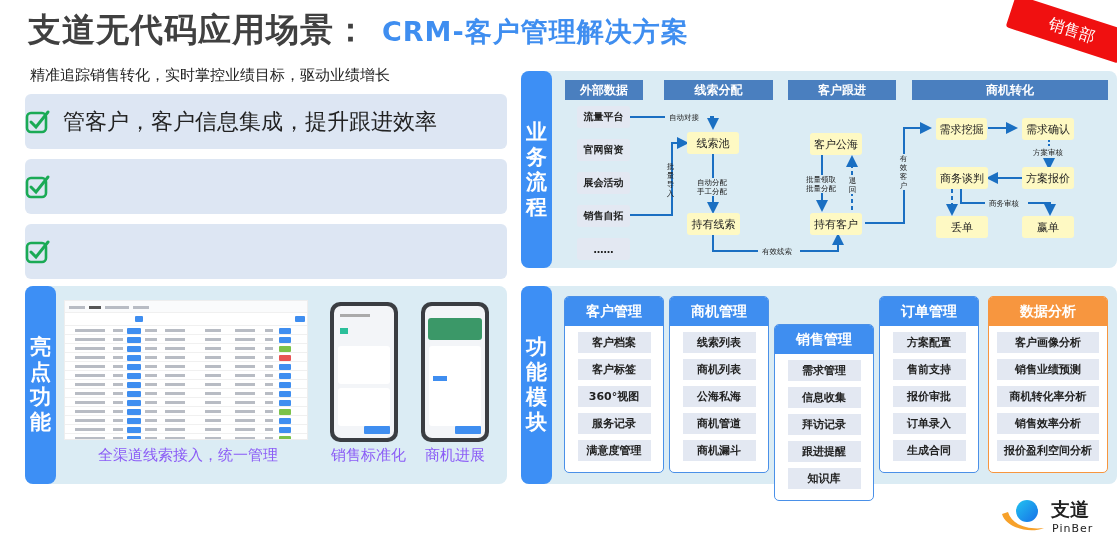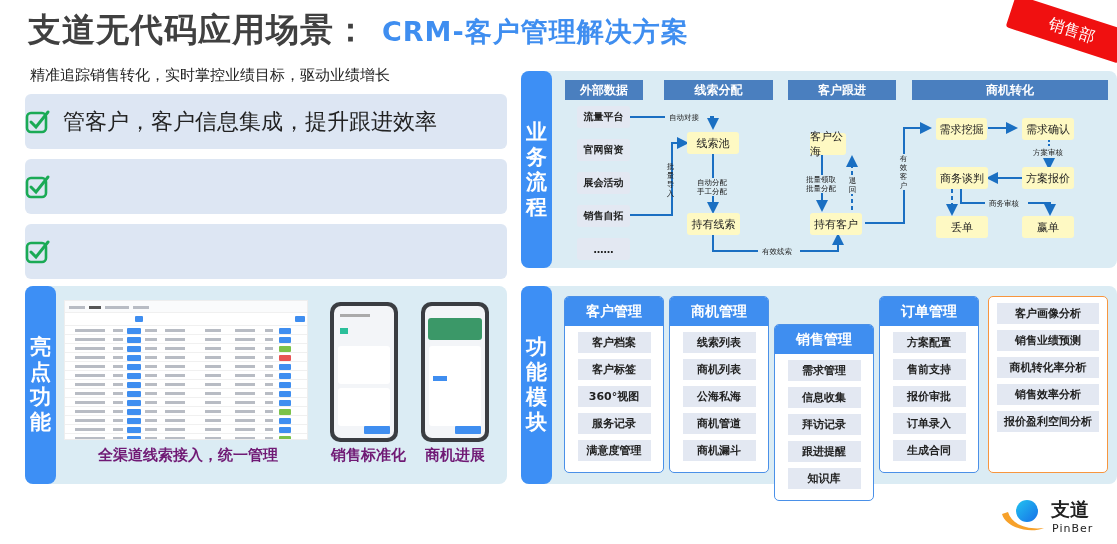--- a/index.html
+++ b/index.html
@@ -27,21 +27,21 @@
   .sidebar { background: #3d8ff5; border-radius: 8px; color: #fff; font-size: 21px; font-weight: bold;
              display: flex; flex-direction: column; align-items: center; justify-content: center; line-height: 25px; }
 
   
   .table-shot { left: 64px; top: 300px; width: 244px; height: 140px; background: #fff; border: 1px solid #eee; overflow: hidden; }
   .ts-row { height: 9px; border-bottom: 1px solid #f0f0f0; position: relative; }
   .ts-cell { position: absolute; top: 3px; height: 3px; background: #b8bcc4; }
   .ts-tag { position: absolute; top: 2px; height: 6px; border-radius: 1px; }
   .phone { width: 68px; height: 140px; background: #3a3d42; border-radius: 10px; padding: 4px; }
   .phone .screen { width: 100%; height: 100%; background: #f3f5f8; border-radius: 7px; overflow: hidden; position: relative; }
-  .cap { font-size: 15px; font-weight: bold; color: #701a75; white-space: nowrap; }
+  .cap { font-size: 15px; font-weight: normal; color: #8b5cf6; white-space: nowrap; }
 
   
   .col-hd { background: #4a7fbf; color: #fff; font-size: 12px; font-weight: bold; height: 20px;
             display: flex; align-items: center; justify-content: center; }
   .src { background: #e3e8f2; border-radius: 3px; width: 53px; height: 22px; font-size: 10px;
          display: flex; align-items: center; justify-content: center; color: #222; font-weight: bold; }
   .node { background: #fef9c3; border-radius: 3px; height: 22px; font-size: 11px;
           display: flex; align-items: center; justify-content: center; color: #222; }
   .lbl { font-size: 7.5px; color: #222; white-space: nowrap; line-height: 9px; background: #dbecf4; }
   .vlbl { font-size: 7.5px; color: #222; width: 9px; line-height: 9px; text-align: center; word-break: break-all; }
@@ -312,21 +312,21 @@
     <path d="M988 128 H1016" marker-end="url(#ah)"></path>
     <path d="M1049 139 V146 M1049 158 V168" stroke-dasharray="3 2" marker-end="url(#ah)"></path>
     <path d="M1022 178 H988" marker-end="url(#ah)"></path>
     <path d="M952 189 V214" stroke-dasharray="4 3" marker-end="url(#ah)"></path>
     <path d="M961 189 V203 H985 M1028 203 H1050 V214" marker-end="url(#ah)"></path>
   </g>
 </svg>
 
 <div class="abs node" style="left:687px; top:132px; width:52px;">线索池</div>
 <div class="abs node" style="left:687px; top:213px; width:53px;">持有线索</div>
-<div class="abs node" style="left:810px; top:133px; width:36px;">客户公海</div>
+<div class="abs node" style="left:810px; top:133px; width:52px;">客户公海</div>
 <div class="abs node" style="left:810px; top:213px; width:52px;">持有客户</div>
 <div class="abs node" style="left:936px; top:118px; width:51px;">需求挖掘</div>
 <div class="abs node" style="left:1022px; top:118px; width:52px;">需求确认</div>
 <div class="abs node" style="left:1022px; top:167px; width:52px;">方案报价</div>
 <div class="abs node" style="left:936px; top:167px; width:52px;">商务谈判</div>
 <div class="abs node" style="left:936px; top:216px; width:52px;">丢单</div>
 <div class="abs node" style="left:1022px; top:216px; width:52px;">赢单</div>
 
 <div class="abs lbl" style="left:669px; top:113px;">自动对接</div>
 <div class="abs vlbl" style="left:666px; top:162px;">批量导入</div>
@@ -374,20 +374,21 @@
 </div>
 <div class="abs mod" style="left:879px; top:296px;">
   <div class="hd">订单管理</div>
   <div class="it">方案配置</div>
   <div class="it">售前支持</div>
   <div class="it">报价审批</div>
   <div class="it">订单录入</div>
   <div class="it">生成合同</div>
 </div>
 <div class="abs mod orange" style="left:988px; top:296px; width:120px;">
+  <div class="hd">数据分析</div>
   <div class="it" style="width:102px;">客户画像分析</div>
   <div class="it" style="width:102px;">销售业绩预测</div>
   <div class="it" style="width:102px;">商机转化率分析</div>
   <div class="it" style="width:102px;">销售效率分析</div>
   <div class="it" style="width:102px;">报价盈利空间分析</div>
 </div>
 
 <svg class="abs" style="left:1000px; top:498px;" width="46" height="36" viewBox="0 0 46 36">
   <defs>
     <linearGradient id="lg1" x1="0" y1="0" x2="1" y2="1">

